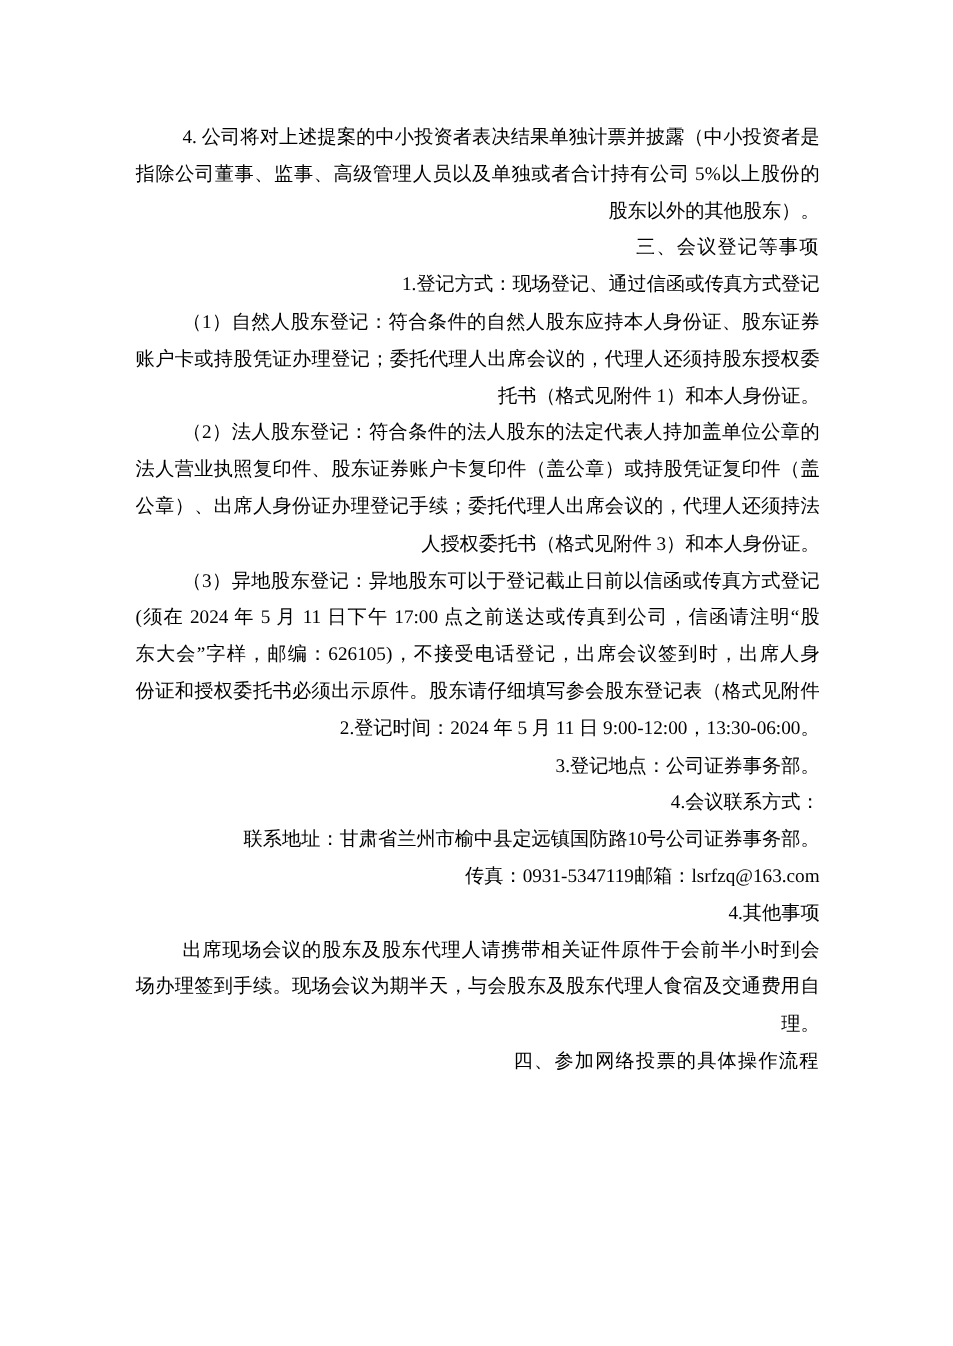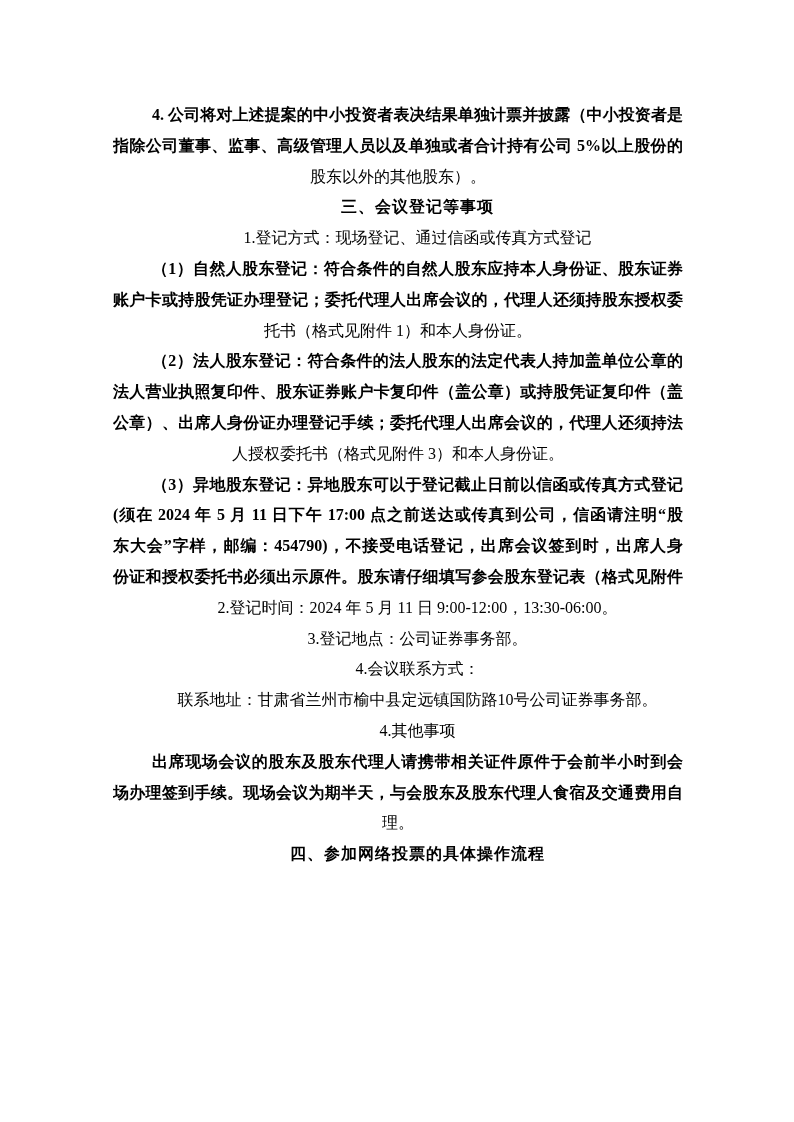--- a/index.html
+++ b/index.html
@@ -21,33 +21,32 @@
     left: 113px;
     top: 100px;
     width: 570px;
   }
   .line {
     height: 30.8px;
     line-height: 30.8px;
     font-size: 16px;
     white-space: normal;
     overflow: hidden;
-    text-align: center;
+    text-align: right;
   }
   .line.indent {
     text-indent: 39px;
   }
   .line.fill {
     text-align: justify;
     text-align-last: justify;
     text-justify: inter-character;
-    font-weight: bold;
   }
   .line.bold {
-    font-weight: bold;
+    font-weight: normal;
     font-family: "Liberation Sans", "DejaVu Sans", sans-serif;
     letter-spacing: 1px;
   }
   .line .col1,
   .line .col2 {
     text-indent: 0;
   }
   .line .col1 {
     display: inline-block;
     width: 196px;
@@ -65,25 +64,26 @@
       <div class="line indent">1.登记方式：现场登记、通过信函或传真方式登记</div>
       <div class="line indent fill">（1）自然人股东登记：符合条件的自然人股东应持本人身份证、股东证券</div>
       <div class="line fill">账户卡或持股凭证办理登记；委托代理人出席会议的，代理人还须持股东授权委</div>
       <div class="line">托书（格式见附件 1）和本人身份证。</div>
       <div class="line indent fill">（2）法人股东登记：符合条件的法人股东的法定代表人持加盖单位公章的</div>
       <div class="line fill">法人营业执照复印件、股东证券账户卡复印件（盖公章）或持股凭证复印件（盖</div>
       <div class="line fill">公章）、出席人身份证办理登记手续；委托代理人出席会议的，代理人还须持法</div>
       <div class="line">人授权委托书（格式见附件 3）和本人身份证。</div>
       <div class="line indent fill">（3）异地股东登记：异地股东可以于登记截止日前以信函或传真方式登记</div>
       <div class="line fill">(须在 2024 年 5 月 11 日下午 17:00 点之前送达或传真到公司，信函请注明“股</div>
-      <div class="line fill">东大会”字样，邮编：454790)，不接受电话登记，出席会议签到时，出席人身</div>
+      <div class="line fill">东大会”字样，邮编：626105)，不接受电话登记，出席会议签到时，出席人身</div>
       <div class="line fill">份证和授权委托书必须出示原件。股东请仔细填写参会股东登记表（格式见附件</div>
       <div class="line indent">2.登记时间：2024 年 5 月 11 日 9:00-12:00，13:30-06:00。</div>
       <div class="line indent">3.登记地点：公司证券事务部。</div>
       <div class="line indent">4.会议联系方式：</div>
       <div class="line indent">联系地址：甘肃省兰州市榆中县定远镇国防路10号公司证券事务部。</div>
+      <div class="line indent"><span class="col1">传真：0931-5347119</span><span class="col2">邮箱：lsrfzq@163.com</span></div>
       <div class="line indent">4.其他事项</div>
       <div class="line indent fill">出席现场会议的股东及股东代理人请携带相关证件原件于会前半小时到会</div>
       <div class="line fill">场办理签到手续。现场会议为期半天，与会股东及股东代理人食宿及交通费用自</div>
       <div class="line">理。</div>
       <div class="line indent bold">四、参加网络投票的具体操作流程</div>
     </div>
 </div>
 
 </body></html>

